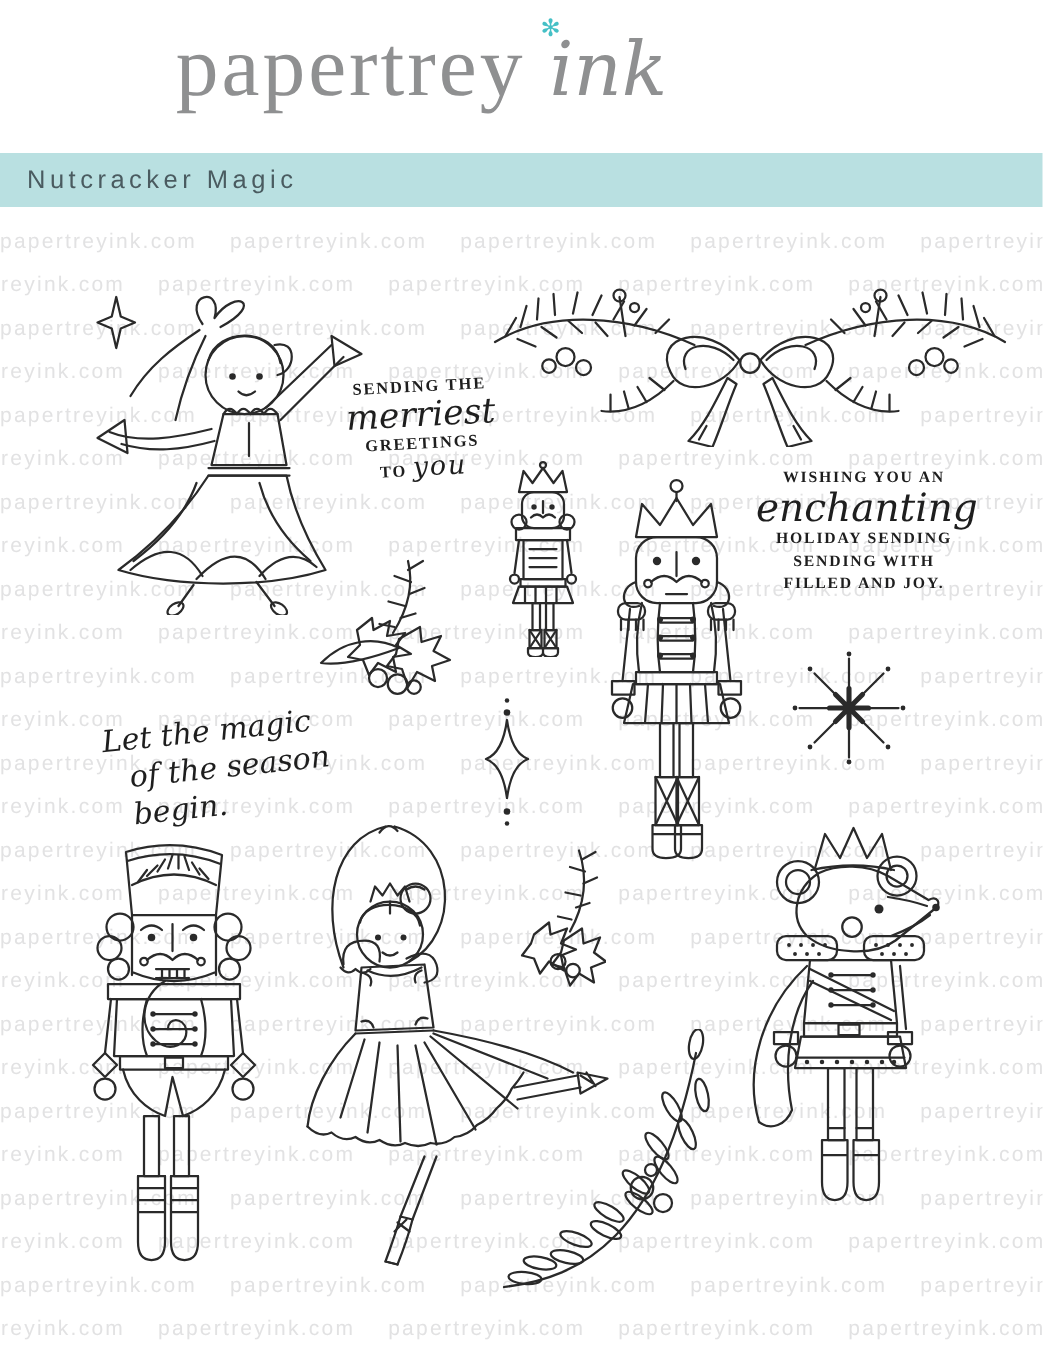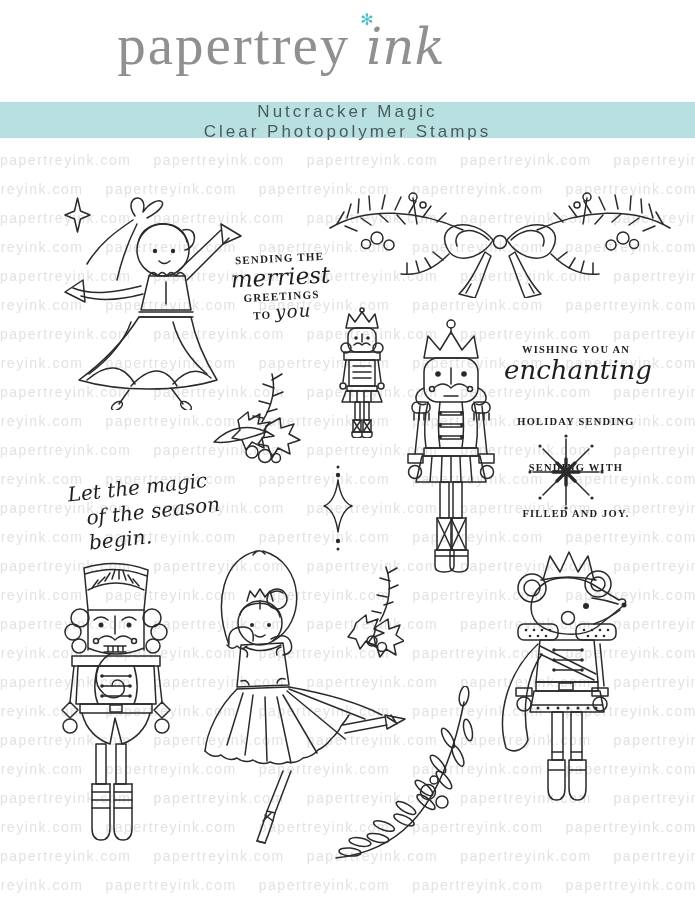--- a/index.html
+++ b/index.html
@@ -10,21 +10,21 @@
               color:var(--logo-gray,#8f9091); white-space:nowrap; }
   .logo-serif { font-family:"Liberation Serif",serif; font-size:57px; letter-spacing:2px; }
   .logo-ink { font-family:"DejaVu Serif",serif; font-style:italic; font-size:50px;
               margin-left:16px; position:relative; display:inline-block; }
   .logo-flower { position:absolute; left:-6px; top:-8px; font-size:16px; font-style:normal;
                  color:var(--flower-teal,#45c0c6); }
 
   .banner { position:absolute; top:102px; left:0; width:695px; height:36px;
             background:var(--banner-bg,#b9e0e1); color:var(--banner-text,#4a5b60);
             display:flex; justify-content:space-between; align-items:center;
-            padding:0 18px; font-size:17px; letter-spacing:3px;flex-direction:column; }
+            padding:0 18px; font-size:17px; letter-spacing:3px; }
 
   .watermark { position:absolute; top:146px; left:0; width:695px; height:754px; overflow:hidden;
                color:var(--watermark-gray,#e2e2e3); font-size:14px; letter-spacing:1.5px;
                line-height:29px; white-space:nowrap; z-index:0; }
   .wm-row { height:29px; }
   .wm-row.odd { margin-left:-48px; }
   .wm-row span { margin-right:22px; }
 
   .stamp { position:absolute; z-index:1; }
   .stamp svg { display:block; stroke:var(--ink-black,#2a2a2a); fill:none;
@@ -33,36 +33,35 @@
   .stamp svg .w3 { stroke-width:3.4; }
 
   .sentiment { position:absolute; z-index:1; text-align:center; color:#1e1e1e;
                font-family:"Liberation Serif",serif; }
   .caps { font-weight:bold; font-size:11px; line-height:15px; letter-spacing:1.2px; }
   .script { font-family:"DejaVu Serif",serif; font-style:italic; font-weight:normal; }
   .script.big { font-size:23px; line-height:23px; }
   .script.mid { font-size:18px; }
   .s1 { left:222px; top:251px; width:118px; transform:rotate(-3deg); }
   .s2 { left:504px; top:311px; width:144px; }
-  .s2 .caps { font-size:10.5px; line-height:15px;margin-top:31px; }
+  .s2 .caps { font-size:10.5px; line-height:15px; }
   .s2 .script.big { font-size:26px; line-height:26px; }
   .s3 { left:70px; top:472px; width:200px; transform:rotate(-6deg); text-align:left;
         font-family:"DejaVu Serif",serif; font-style:italic; font-size:20px; line-height:25px; }
   .s3 .indent { padding-left:16px; }
 </style>
 </head>
 <body>
 
 <div class="logo-row">
   <span class="logo-serif">papertrey</span><span class="logo-ink"><span class="logo-flower">✻</span><span>ink</span></span>
 </div>
 
 <div class="banner">
   <span>Nutcracker Magic</span>
-  <span>Clear Photopolymer Stamps</span>
 </div>
 
 <div class="watermark">
     <div class="wm-row"><span>papertreyink.com</span><span>papertreyink.com</span><span>papertreyink.com</span><span>papertreyink.com</span><span>papertreyink.com</span></div>
     <div class="wm-row odd"><span>papertreyink.com</span><span>papertreyink.com</span><span>papertreyink.com</span><span>papertreyink.com</span><span>papertreyink.com</span></div>
     <div class="wm-row"><span>papertreyink.com</span><span>papertreyink.com</span><span>papertreyink.com</span><span>papertreyink.com</span><span>papertreyink.com</span></div>
     <div class="wm-row odd"><span>papertreyink.com</span><span>papertreyink.com</span><span>papertreyink.com</span><span>papertreyink.com</span><span>papertreyink.com</span></div>
     <div class="wm-row"><span>papertreyink.com</span><span>papertreyink.com</span><span>papertreyink.com</span><span>papertreyink.com</span><span>papertreyink.com</span></div>
     <div class="wm-row odd"><span>papertreyink.com</span><span>papertreyink.com</span><span>papertreyink.com</span><span>papertreyink.com</span><span>papertreyink.com</span></div>
     <div class="wm-row"><span>papertreyink.com</span><span>papertreyink.com</span><span>papertreyink.com</span><span>papertreyink.com</span><span>papertreyink.com</span></div>

